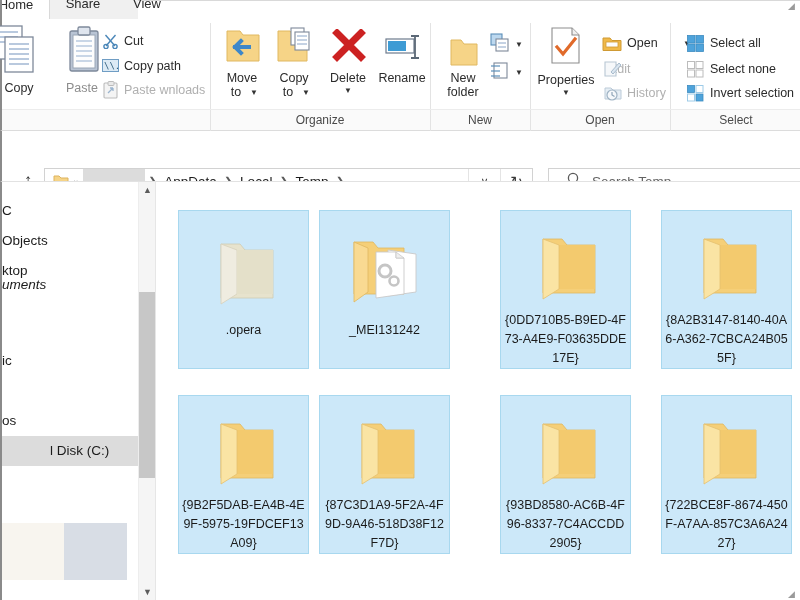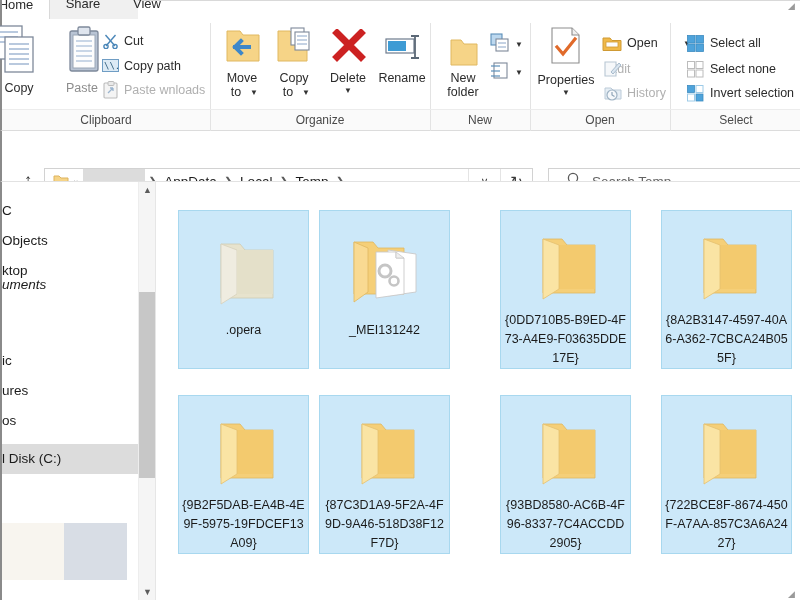--- a/index.html
+++ b/index.html
@@ -445,21 +445,20 @@
         </span>
         <span style="margin-left:23px;">Invert selection</span>
       </div>
     </div>
 
     <div class="ribbon-labels">
       <div class="lbl-sep" style="left:208px;"></div>
       <div class="lbl-sep" style="left:428px;"></div>
       <div class="lbl-sep" style="left:528px;"></div>
       <div class="lbl-sep" style="left:668px;"></div>
-      <div class="grp-label" style="left:0px;   width:208px;">Clipboard</div>
       <div class="grp-label" style="left:208px; width:220px;">Organize</div>
       <div class="grp-label" style="left:428px; width:100px;">New</div>
       <div class="grp-label" style="left:528px; width:140px;">Open</div>
       <div class="grp-label" style="left:668px; width:132px;">Select</div>
     </div>
   </div>
 
   <div class="addrrow">
 
     <div class="upbtn">↑</div>
@@ -495,23 +494,22 @@
   </div>
 
   <div class="content">
 
     <div class="navpane">
       <div class="nav-item" style="top:14px;"><span>C</span></div>
       <div class="nav-item" style="top:44px;"><span>Objects</span></div>
       <div class="nav-item" style="top:74px;"><span>ktop</span></div>
       <div class="nav-item" style="top:88px;font-style:italic;"><span>uments</span></div>
       <div class="nav-item" style="top:164px;"><span>ic</span></div>
-      <div class="nav-item" style="top:194px;"><span>ures</span></div>
       <div class="nav-item" style="top:224px;"><span>os</span></div>
-      <div class="nav-item sel" style="top:262px;"><span>l Disk (C:)</span></div>
+      <div class="nav-item sel" style="top:254px;padding-left:48px;"><span>l Disk (C:)</span></div>
       <div class="nav-overlay-cream"></div>
       <div class="nav-overlay-blue"></div>
       <div class="nav-bottom-white"></div>
     </div>
 
     <div class="navscroll">
       <div class="arrow up">▲</div>
       <div class="thumb"></div>
       <div class="arrow dn">▼</div>
     </div>
@@ -557,21 +555,21 @@
       </div>
 
       <div class="tile" style="left:505px; top:28px;">
         <span class="ticon">
           <svg width="74" height="78" viewBox="0 0 74 78">
             <path d="M14 12 L14 66 L66 66 L66 18 L38 18 L33 12 Z" fill="#f5cf78" stroke="#e0b860" stroke-width="0.8"></path>
             <path d="M30 18 L30 62 L66 62 L66 18 Z" fill="#f3ca6e"></path>
             <path d="M14 12 L14 72 L30 62 L30 18 Z" fill="#fae4a4" stroke="#e5c070" stroke-width="0.8"></path>
           </svg>
         </span>
-        <span class="tname">{8A2B3147-4597-40A6-A362-7CBCA24B055F}</span>
+        <span class="tname">{8A2B3147-8140-40A6-A362-7CBCA24B055F}</span>
       </div>
 
       <div class="tile" style="left:22px; top:213px;">
         <span class="ticon">
           <svg width="74" height="78" viewBox="0 0 74 78">
             <path d="M14 12 L14 66 L66 66 L66 18 L38 18 L33 12 Z" fill="#f5cf78" stroke="#e0b860" stroke-width="0.8"></path>
             <path d="M30 18 L30 62 L66 62 L66 18 Z" fill="#f3ca6e"></path>
             <path d="M14 12 L14 72 L30 62 L30 18 Z" fill="#fae4a4" stroke="#e5c070" stroke-width="0.8"></path>
           </svg>
         </span>

